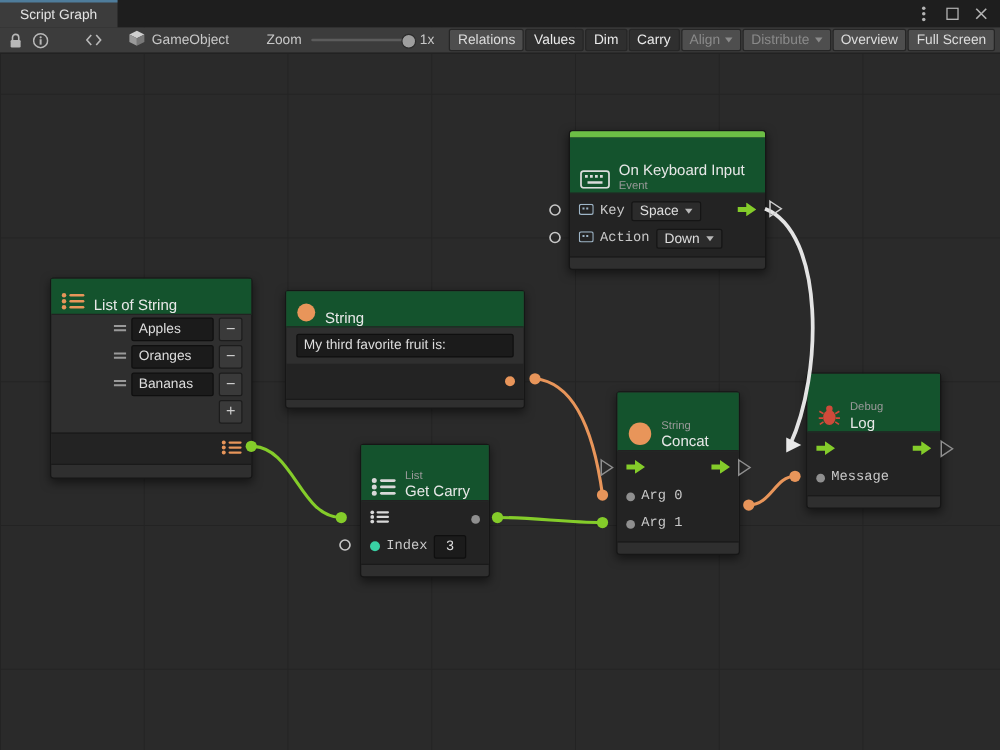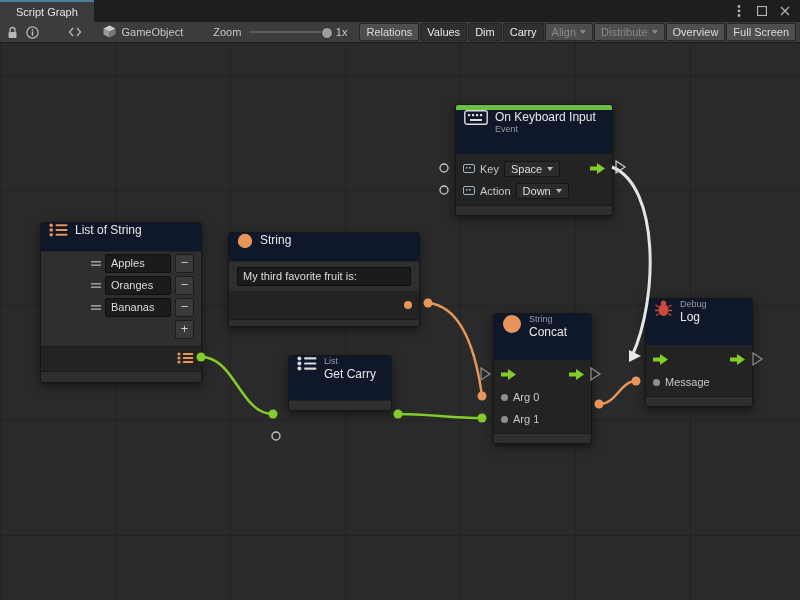--- a/index.html
+++ b/index.html
@@ -33,28 +33,28 @@
   
   .canvas{position:absolute;left:0;top:0;width:800px;height:600px;z-index:0;background-color:#2a2a2a;
           background-image:linear-gradient(#232323 1px,transparent 1px),
                            linear-gradient(90deg,#232323 1px,transparent 1px);
           background-size:115px 115px;background-position:0px 75px;}
   .wires{position:absolute;left:0;top:0;z-index:3;pointer-events:none;}
   
   .node{position:absolute;z-index:1;background:#2f2f2f;border:1px solid #161616;border-radius:3px;
         box-shadow:0 3px 8px rgba(0,0,0,.5);}
   .evbar{height:5px;background:#6cbe45;border-radius:2px 2px 0 0;}
-  .hdr{display:flex;align-items:flex-start;gap:7px;padding:0 8px;background:#0f172a;border-bottom:1px solid #222;}
+  .hdr{display:flex;align-items:flex-end;gap:7px;padding:0 8px;background:#14532d;border-bottom:1px solid #222;}
   .tcol{display:flex;flex-direction:column;justify-content:center;line-height:1.2;}
   .ntitle{font-size:12px;color:#e8e8e8;white-space:nowrap;}
   .ncat{font-size:9px;color:#9a9a9a;white-space:nowrap;}
   .ports{background:#232323;padding:3px 0;border-bottom:1px solid #1a1a1a;}
   .prow{height:22px;display:flex;align-items:center;gap:5px;padding:0 7px;}
   .ftr{height:9px;}
-  .plabel{color:#c8c8c8;}
+  .plabel{color:#c8c8c8;font-family:Liberation Mono, monospace;}
   .dropdown{display:flex;align-items:center;gap:5px;background:#2b2b2b;border:1px solid #151515;
             border-radius:2px;padding:1px 6px;color:#ddd;}
   .tfield{background:#1b1b1b;border:1px solid #0f0f0f;border-radius:2px;padding:0 5px;height:17px;
           line-height:17px;color:#ddd;overflow:hidden;white-space:nowrap;}
   .sq-btn{width:17px;height:17px;background:#3a3a3a;border:1px solid #1c1c1c;border-radius:2px;color:#ccc;
           text-align:center;line-height:15px;font-size:13px;flex:0 0 auto;}
   .gdot{width:7px;height:7px;border-radius:50%;background:#8f8f8f;flex:0 0 auto;}
   .odot{width:8px;height:8px;border-radius:50%;background:#e8955a;flex:0 0 auto;}
   .tdot{width:8px;height:8px;border-radius:50%;background:#39d0a4;flex:0 0 auto;}
   .mla{margin-left:auto;}
@@ -307,20 +307,40 @@
               <rect x="7" y="6.4" width="12.5" height="2.2" rx="1.1" fill="#d8d8d8"></rect>
               <circle cx="2.4" cy="12.6" r="2" fill="#d8d8d8"></circle>
               <rect x="7" y="11.5" width="12.5" height="2.2" rx="1.1" fill="#d8d8d8"></rect>
             </svg>
         </span>
         <div class="tcol">
           <span class="ncat">List</span>
           <span class="ntitle">Get Carry</span>
         </div>
       </div>
+      <div class="ports">
+        <div class="prow">
+          <span>
+            <svg width="16" height="11">
+                <circle cx="1.8" cy="1.8" r="1.5" fill="#d8d8d8"></circle>
+                <rect x="5.2" y="0.9" width="10" height="1.8" rx="0.9" fill="#d8d8d8"></rect>
+                <circle cx="1.8" cy="5.5" r="1.5" fill="#d8d8d8"></circle>
+                <rect x="5.2" y="4.6" width="10" height="1.8" rx="0.9" fill="#d8d8d8"></rect>
+                <circle cx="1.8" cy="9.2" r="1.5" fill="#d8d8d8"></circle>
+                <rect x="5.2" y="8.3" width="10" height="1.8" rx="0.9" fill="#d8d8d8"></rect>
+              </svg>
+          </span>
+          <span class="gdot mla"></span>
+        </div>
+        <div class="prow">
+          <span class="tdot"></span>
+          <span class="plabel">Index</span>
+          <div class="tfield" style="width:14px;text-align:center">3</div>
+        </div>
+      </div>
       <div class="ftr"></div>
     </div>
 
     <div class="node" style="left:493px;top:313px;width:97px">
       <div class="hdr" style="height:46px">
         <span>
           <svg width="20" height="20">
               <circle cx="10" cy="10" r="9" fill="#e8955a"></circle>
             </svg>
         </span>

